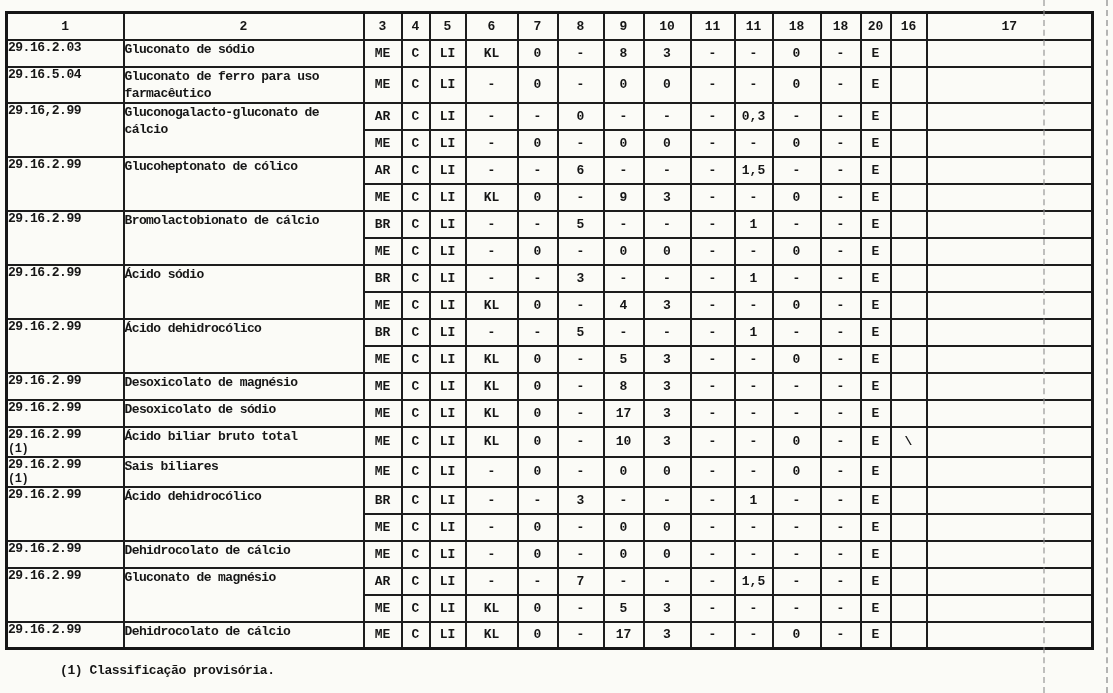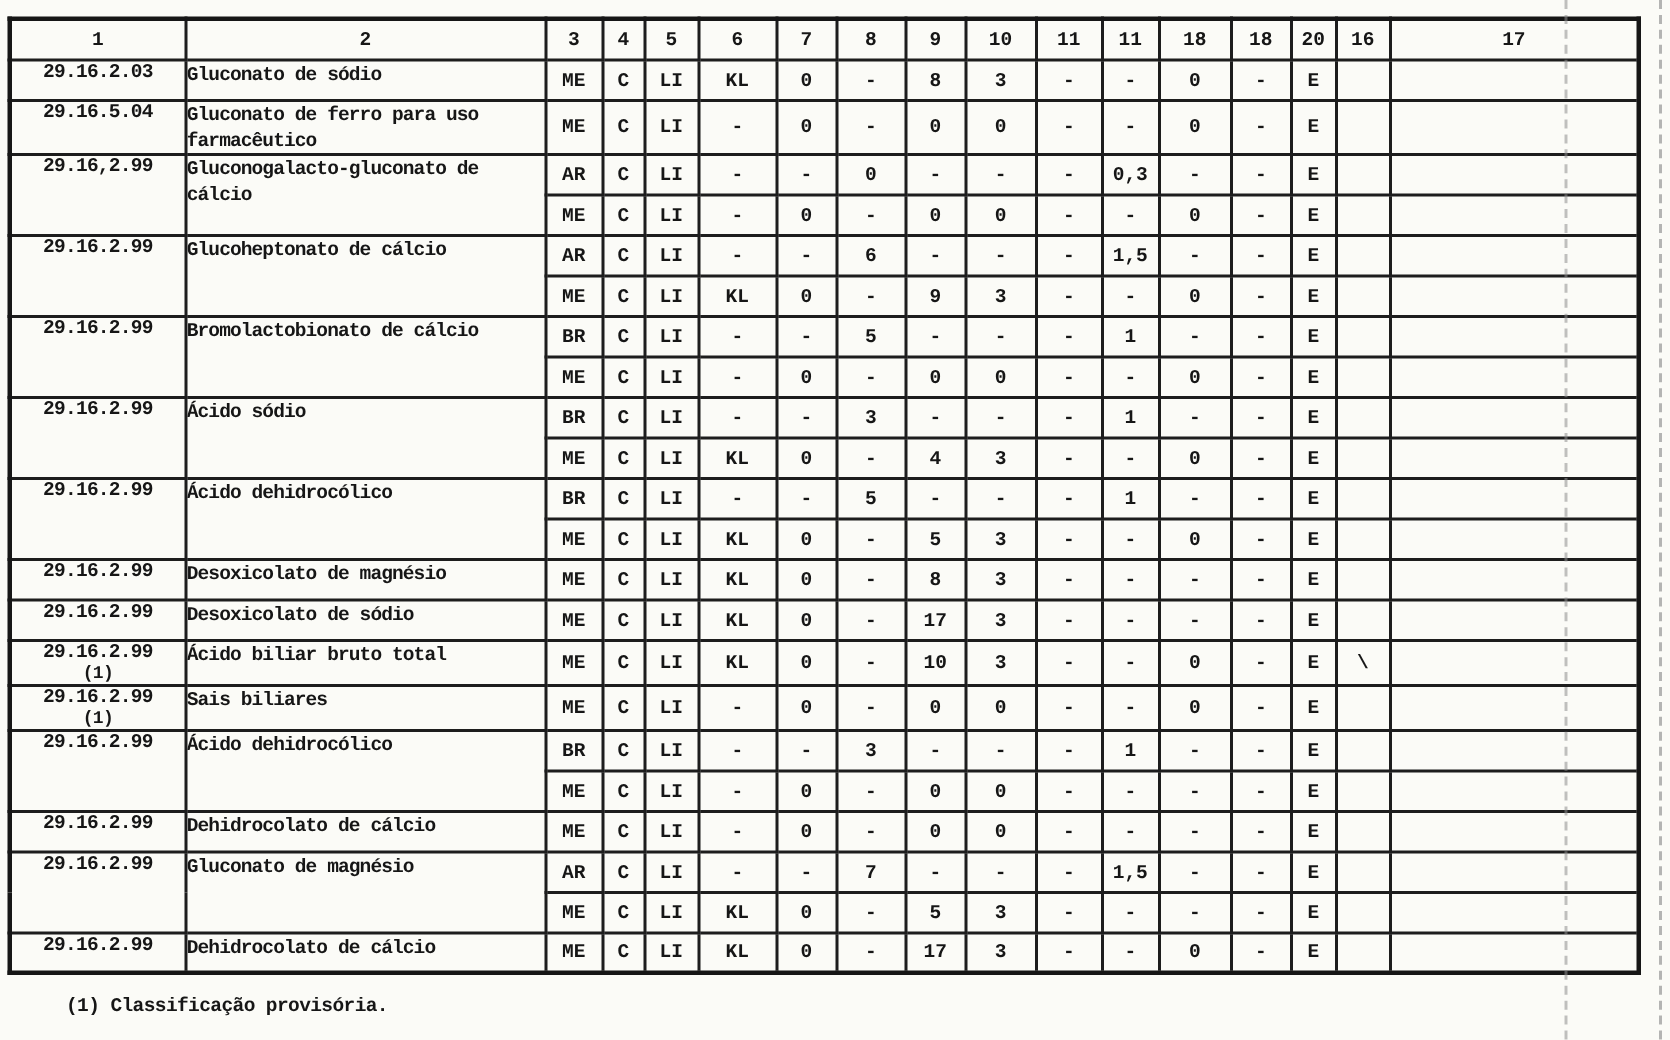--- a/index.html
+++ b/index.html
@@ -31,21 +31,21 @@
   thead th {
     height:27px;
     font-size:13px;
     text-align:center;
     vertical-align:middle;
     font-weight:bold;
   }
   tbody tr { height:27px; }
   td.col-code {
     font-size:13px;
-    text-align:center;
+    text-align:left;
     vertical-align:top;
     padding-top:5px;
     line-height:14px;
     letter-spacing:-0.5px;
   }
   td.col-name {
     font-size:13px;
     text-align:left;
     vertical-align:top;
     padding:5px 4px 2px 7px;
@@ -53,21 +53,21 @@
     letter-spacing:-0.6px;
   }
   td.col-val {
     font-size:13px;
     text-align:center;
     vertical-align:middle;
   }
   .code-note { font-size:12px; }
   .footnote {
     position:absolute;
-    left:44px; top:663px;
+    left:60px; top:663px;
     font-size:13px;
     font-weight:bold;
     letter-spacing:-0.4px;
   }
   .vline {
     position:absolute;
     width:0;
     border-left:2px dashed #8f8f8f;
     opacity:.55;
     pointer-events:none;
@@ -199,21 +199,21 @@
           <td class="col-val">0</td>
           <td class="col-val">-</td>
           <td class="col-val">E</td>
           <td class="col-val"></td>
           <td class="col-val"></td>
         </tr>
         <tr>
           <td class="col-code" rowspan="2">
             <div>29.16.2.99</div>
           </td>
-          <td class="col-name" rowspan="2">Glucoheptonato de cálcio</td>
+          <td class="col-name" rowspan="2">Glucoheptonato de cólico</td>
           <td class="col-val">AR</td>
           <td class="col-val">C</td>
           <td class="col-val">LI</td>
           <td class="col-val">-</td>
           <td class="col-val">-</td>
           <td class="col-val">6</td>
           <td class="col-val">-</td>
           <td class="col-val">-</td>
           <td class="col-val">-</td>
           <td class="col-val">1,5</td>

